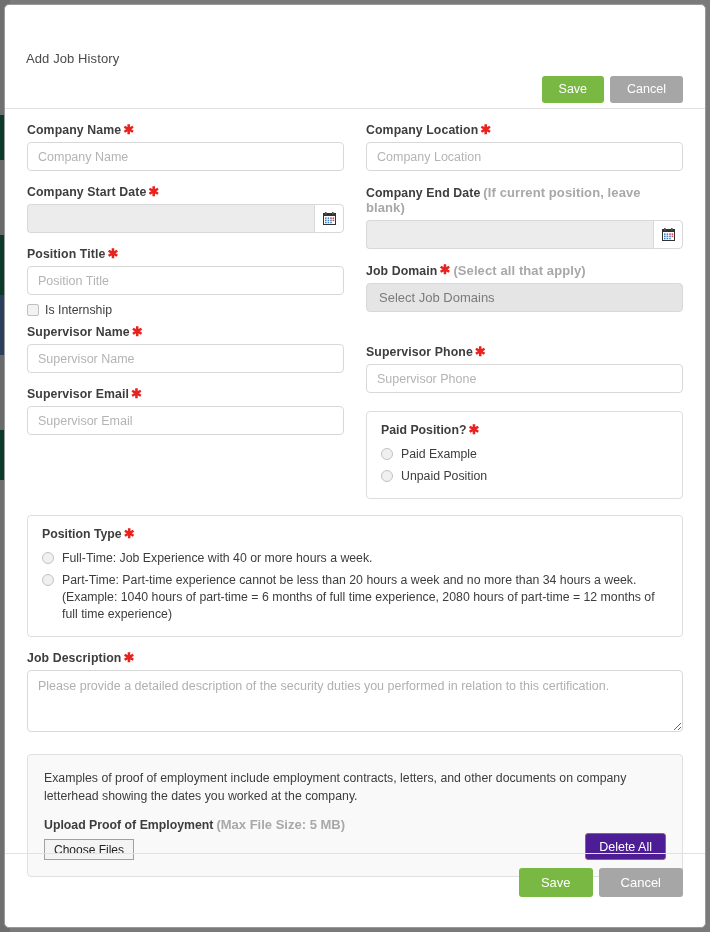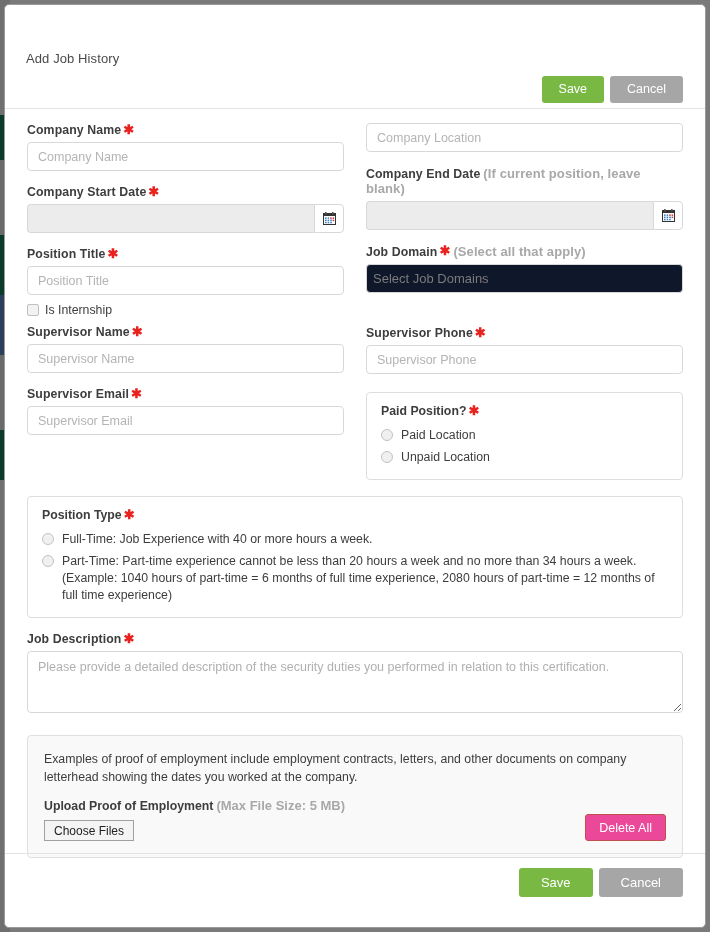--- a/index.html
+++ b/index.html
@@ -101,25 +101,25 @@
     display: flex; align-items: center; justify-content: center;
     cursor: pointer;
     padding: 0;
   }
 
   .multisel {
     width: 100%;
     height: 29px;
     border: 1px solid #d8d8d8;
     border-radius: 4px;
-    background: #0f172a;
+    background: #e5e5e5;
     font-size: 13px;
     color: #7b7b7b;
     display: flex; align-items: center;
-    padding: 0 6px;
+    padding: 0 12px;
     cursor: pointer;
   }
 
   .chk-row { display: flex; align-items: center; gap: 6px; margin-top: 8px; }
   .chk {
     width: 12px; height: 12px;
     border: 1px solid #c0c0c0;
     background: #f2f2f2;
     border-radius: 2px;
   }
@@ -183,21 +183,21 @@
     color: #222;
   }
   .delete-btn {
     position: absolute;
     right: 16px; bottom: 16px;
     height: 27px;
     padding: 0 13px;
     font-size: 12.5px;
     font-family: "Liberation Sans", sans-serif;
     color: #ffffff;
-    background: #ec4899;
+    background: #4c1d95;
     border: 1px solid #c0504d;
     border-radius: 3px;
     cursor: not-allowed;
   }
 
   .footer {
     position: absolute;
     left: 0; right: 0;
     top: 848px;
     border-top: 1px solid #e2e2e2;
@@ -292,20 +292,23 @@
             <span>Supervisor Email</span><span class="req">✱</span>
           </label>
           <input class="inp" type="text" placeholder="Supervisor Email" style="">
         </div>
 
       </div>
 
       <div class="col">
 
         <div class="field">
+          <label class="label">
+            <span>Company Location</span><span class="req">✱</span>
+          </label>
           <input class="inp" type="text" placeholder="Company Location" style="">
         </div>
 
         <div class="field">
           <label class="label">
             <span>Company End Date</span><span class="hint">(If current position, leave blank)</span>
           </label>
           <div class="inp-group">
             <input class="inp-date" type="text" readonly="" style="">
             <button class="cal-btn">
@@ -344,25 +347,25 @@
           <input class="inp" type="text" placeholder="Supervisor Phone" style="">
         </div>
 
         <div class="field" style="margin-top:18px;">
           <div class="panel">
             <div class="panel-title">
               <span>Paid Position?</span><span class="req">✱</span>
             </div>
             <div class="radio-row">
               <span class="radio"></span>
-              <span class="radio-label">Paid Location</span>
+              <span class="radio-label">Paid Example</span>
             </div>
             <div class="radio-row">
               <span class="radio"></span>
-              <span class="radio-label">Unpaid Location</span>
+              <span class="radio-label">Unpaid Position</span>
             </div>
           </div>
         </div>
 
       </div>
     </div>
 
     <div class="panel full-panel">
       <div class="panel-title">
         <span>Position Type</span><span class="req">✱</span>

